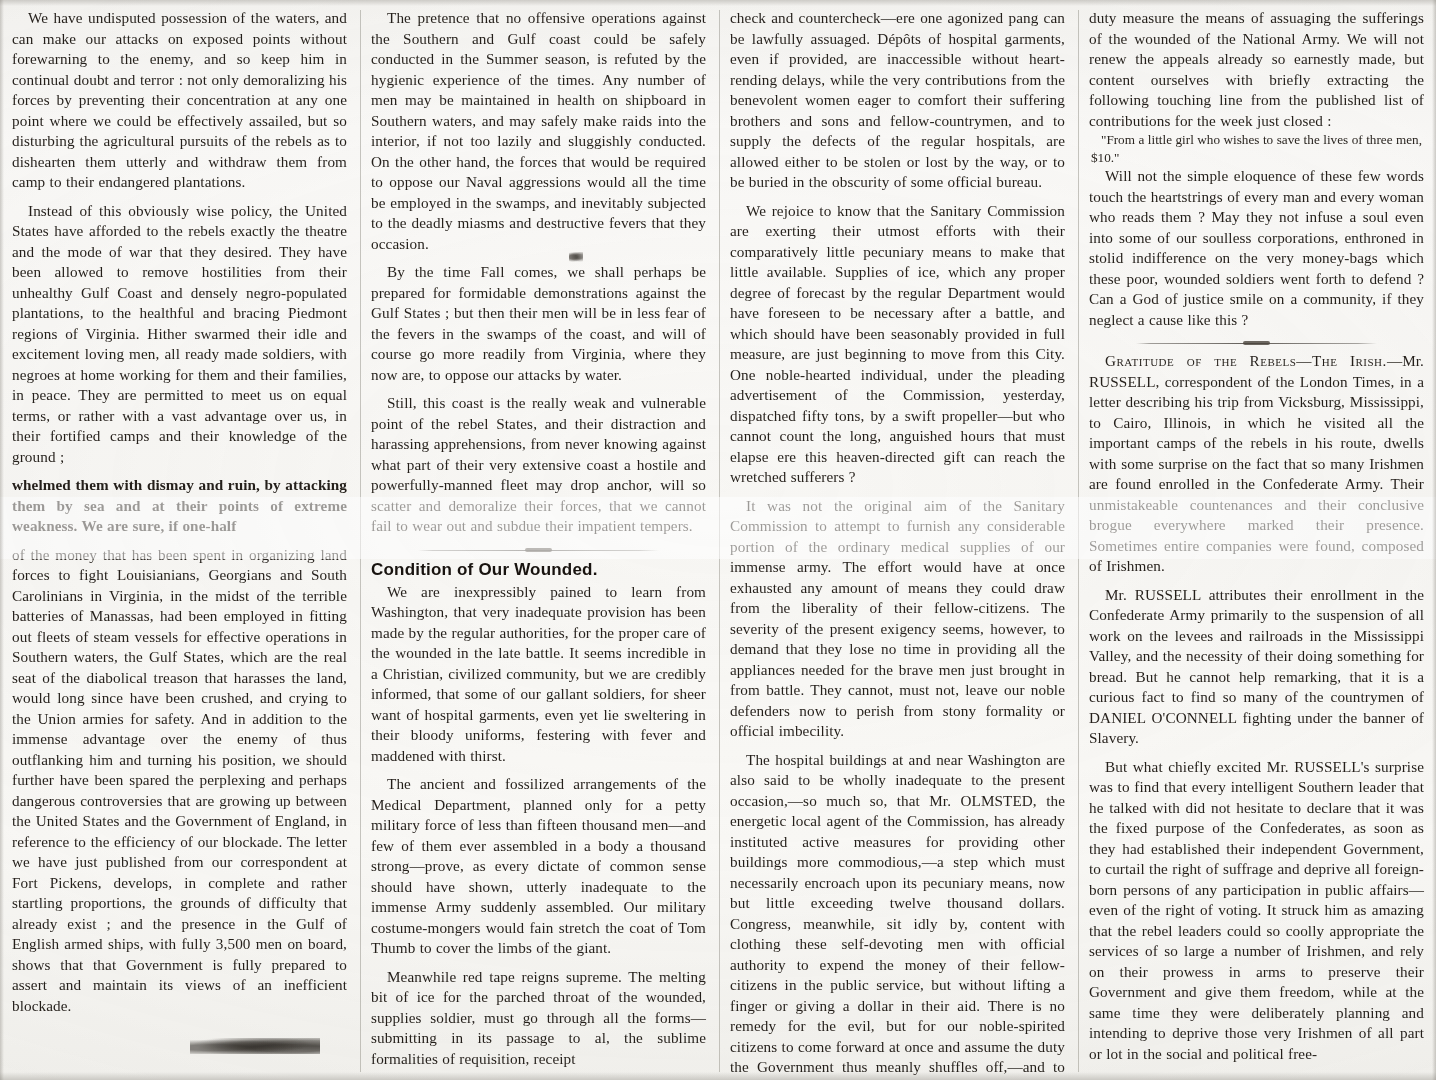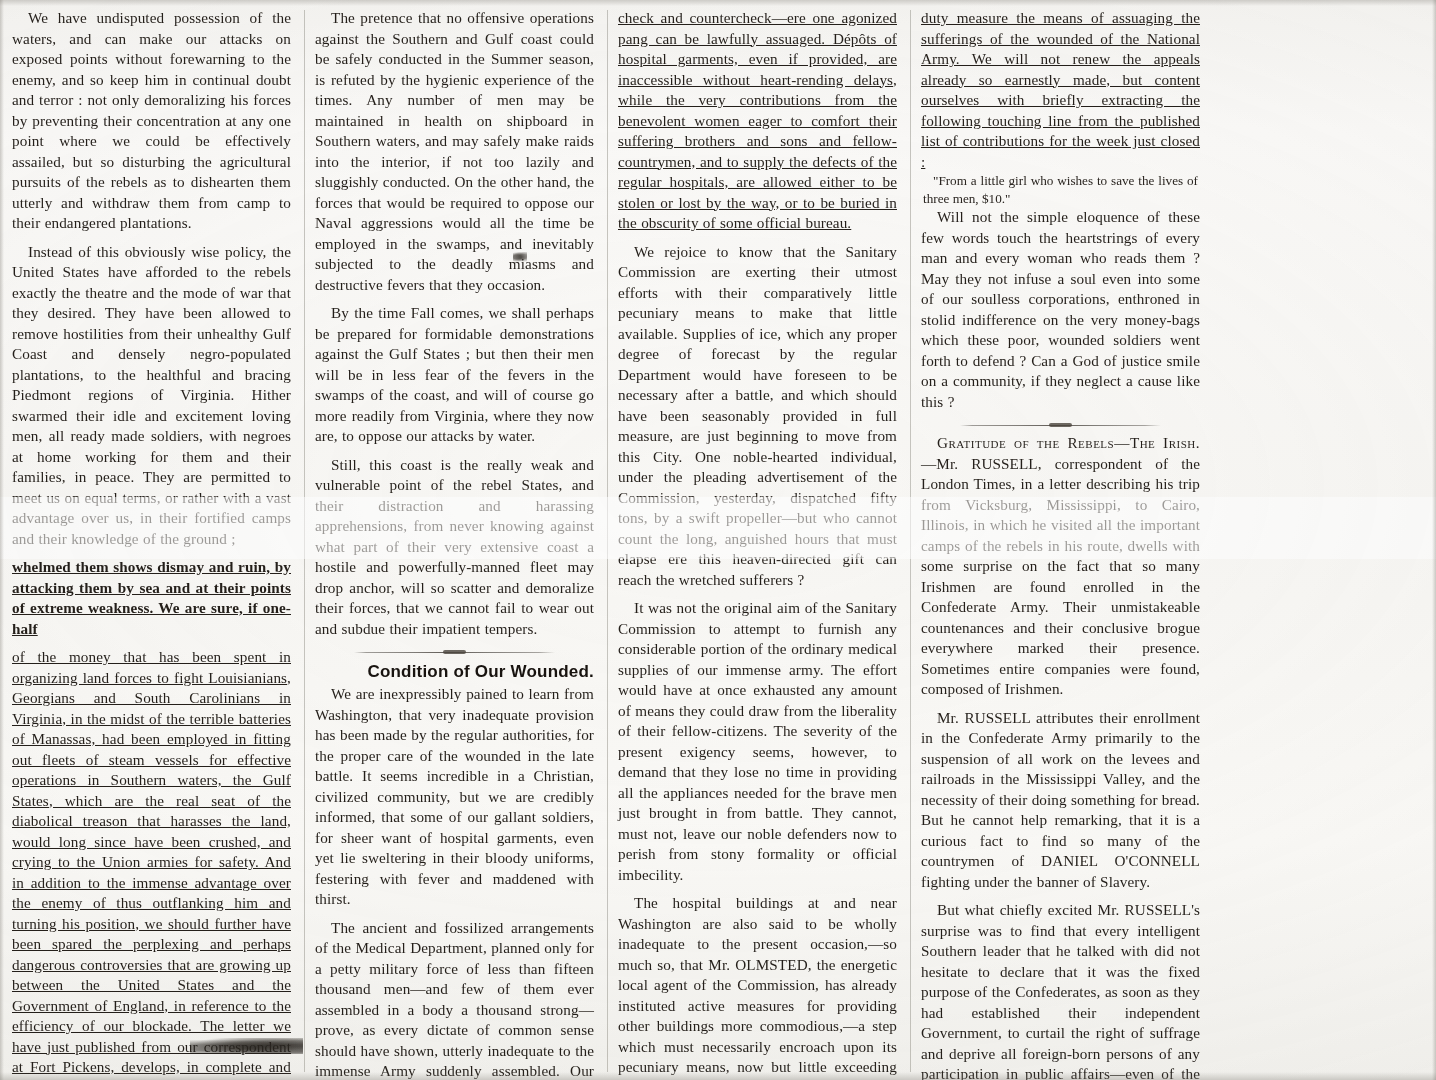--- a/index.html
+++ b/index.html
@@ -49,21 +49,21 @@
   .columns {
     position: absolute;
     top: 0; left: 0;
     width: 1436px;
     height: 1080px;
     display: flex;
     z-index: 2;
   }
   .col {
     position: relative;
-    width: 303px;
+    width: 359px;
     box-sizing: border-box;
     padding: 8px 12px 6px 12px;
     overflow: hidden;
   }
   
   .col + .col::before {
     content: "";
     position: absolute;
     left: -2px;
     top: 4px;
@@ -89,38 +89,38 @@
     text-indent: 16px;
     text-align: justify;
     text-justify: inter-word;
     font-size: 15.2px;
     line-height: 20.5px;
     color: #241f1a;
     letter-spacing: .1px;
     word-spacing: .4px;
     hyphens: none;
   }
-  p.para.cont { text-indent: 0; text-decoration: underline; }
+  p.para.cont { text-indent: 0; }
   p.para + p.para { margin-top: 8px; }
 
   
   p.extract {
     margin: 0;
     text-indent: 10px;
     text-align: justify;
     font-size: 13.2px;
     line-height: 17.5px;
     color: #2a2520;
     padding: 0 2px;
   }
 
   
   h2.headline {
     margin: 3px 0 1px 0;
-    text-align: right;
+    text-align: left;
     font-size: 17px;
     line-height: 22px;
     font-weight: bold;
     color: #18130f;
     letter-spacing: .2px;
     font-family: "Liberation Sans", "DejaVu Sans", sans-serif;
   }
 
   
   .rule {
@@ -227,21 +227,21 @@
   <div class="edge-t"></div>
   <div class="edge-b"></div>
   <div class="edge-l"></div>
   <div class="edge-r"></div>
 
   <div class="columns">
 
     <div class="col">
       <p class="para">We have undisputed possession of the waters, and can make our attacks on exposed points without forewarning to the enemy, and so keep him in continual doubt and terror : not only demoralizing his forces by preventing their concentration at any one point where we could be effectively assailed, but so disturbing the agricultural pursuits of the rebels as to dishearten them utterly and withdraw them from camp to their endangered plantations.</p>
       <p class="para">Instead of this obviously wise policy, the United States have afforded to the rebels exactly the theatre and the mode of war that they desired. They have been allowed to remove hostilities from their unhealthy Gulf Coast and densely negro-populated plantations, to the healthful and bracing Piedmont regions of Virginia. Hither swarmed their idle and excitement loving men, all ready made soldiers, with negroes at home working for them and their families, in peace. They are permitted to meet us on equal terms, or rather with a vast advantage over us, in their fortified camps and their knowledge of the ground ;</p>
-      <p class="para cont heavy">whelmed them shows dismay and ruin, by attacking them by sea and at their points of extreme weakness. We are sure, if one-half</p>
+      <p class="para cont heavy">whelmed them with dismay and ruin, by attacking them by sea and at their points of extreme weakness. We are sure, if one-half</p>
       <p class="para cont">of the money that has been spent in organizing land forces to fight Louisianians, Georgians and South Carolinians in Virginia, in the midst of the terrible batteries of Manassas, had been employed in fitting out fleets of steam vessels for effective operations in Southern waters, the Gulf States, which are the real seat of the diabolical treason that harasses the land, would long since have been crushed, and crying to the Union armies for safety. And in addition to the immense advantage over the enemy of thus outflanking him and turning his position, we should further have been spared the perplexing and perhaps dangerous controversies that are growing up between the United States and the Government of England, in reference to the efficiency of our blockade. The letter we have just published from our correspondent at Fort Pickens, develops, in complete and rather startling proportions, the grounds of difficulty that already exist ; and the presence in the Gulf of English armed ships, with fully 3,500 men on board, shows that that Government is fully prepared to assert and maintain its views of an inefficient blockade.</p>
       <div class="smudge"></div>
     </div>
 
     <div class="col">
       <p class="para">The pretence that no offensive operations against the Southern and Gulf coast could be safely conducted in the Summer season, is refuted by the hygienic experience of the times. Any number of men may be maintained in health on shipboard in Southern waters, and may safely make raids into the interior, if not too lazily and sluggishly conducted. On the other hand, the forces that would be required to oppose our Naval aggressions would all the time be employed in the swamps, and inevitably subjected to the deadly miasms and destructive fevers that they occasion.</p>
       <p class="para">By the time Fall comes, we shall perhaps be prepared for formidable demonstrations against the Gulf States ; but then their men will be in less fear of the fevers in the swamps of the coast, and will of course go more readily from Virginia, where they now are, to oppose our attacks by water.</p>
       <p class="para">Still, this coast is the really weak and vulnerable point of the rebel States, and their distraction and harassing apprehensions, from never knowing against what part of their very extensive coast a hostile and powerfully-manned fleet may drop anchor, will so scatter and demoralize their forces, that we cannot fail to wear out and subdue their impatient tempers.</p>
 
       <div class="rule">

